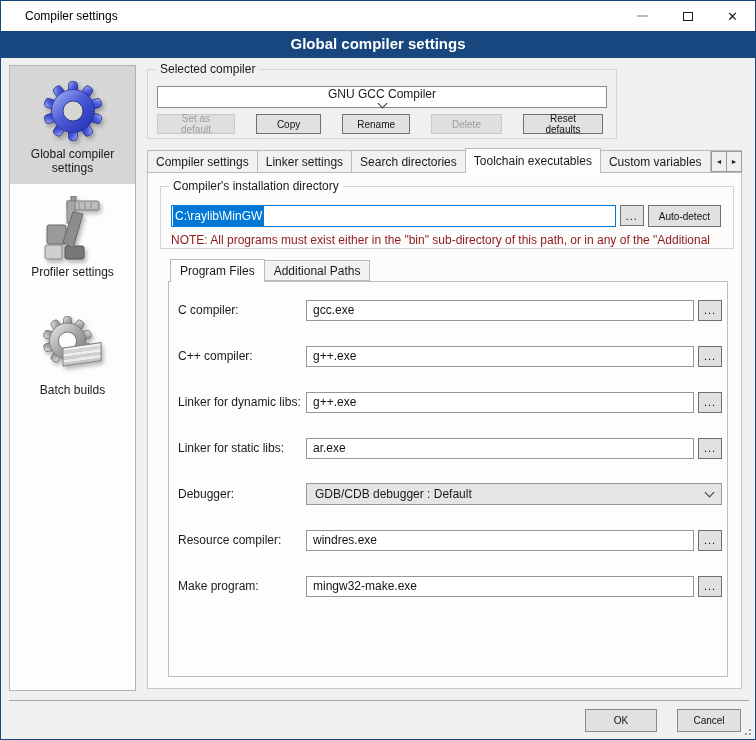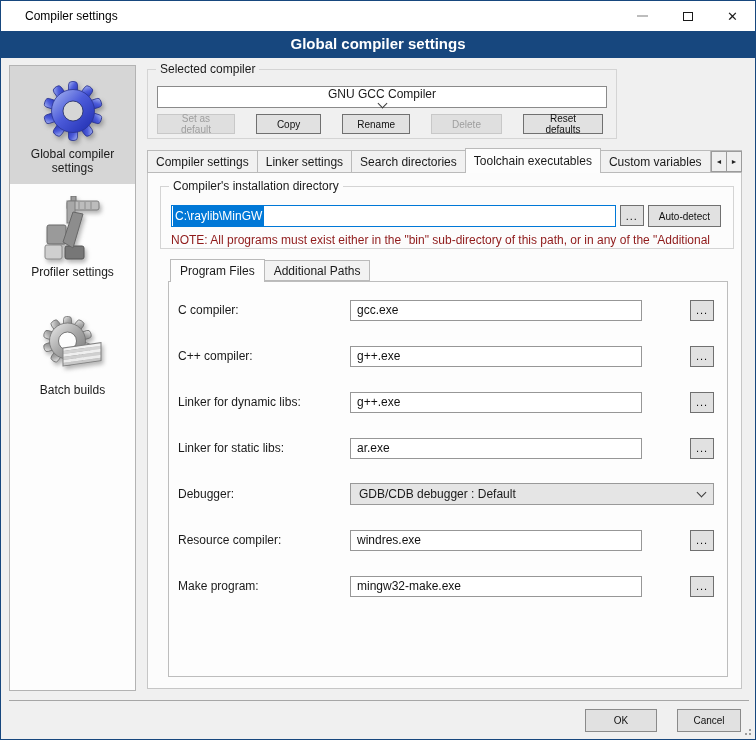--- a/index.html
+++ b/index.html
@@ -80,21 +80,21 @@
   .grp-dir .note { position:absolute; left:10px; right:1px; top:46px; color:#8f1a1a;
                    white-space:nowrap; overflow:hidden; }
 
   
   .subtabs { margin:10px 0 0 22px; display:flex; align-items:flex-end; height:22px; position:relative; z-index:2; }
   .subtab { height:21px; padding:0 9px; background:#f2f2f2; border:1px solid #bababa;
             display:flex; align-items:center; margin-right:-1px; white-space:nowrap; }
   .subtab.active { height:23px; background:#fdfdfd; border-bottom:none; margin-bottom:-1px; }
   .subpage { margin-left:20px; width:560px; height:396px; background:#fdfdfd; border:1px solid #bdbdbd;
              padding-top:10px; }
-  .frow { display:flex; align-items:center; height:36px; margin:0 13px 10px 9px;gap:44px; }
+  .frow { display:flex; align-items:center; height:36px; margin:0 5px 10px 9px; }
   .frow .flabel { width:128px; flex:none; }
   .frow .browse { margin-left:4px; flex:none; }
   .dropdown { flex:1; height:22px; background:#e5e5e5; border:1px solid #999;
               display:flex; align-items:center; padding:0 8px; }
   .dropdown .dd-text { flex:1; }
 
   
   .divider { position:absolute; left:8px; top:699px; width:740px; height:1px; background:#a6a6a6; }
   .btn-ok { position:absolute; right:98px; top:708px; width:72px; height:23px; border-color:#8a8a8a; }
   .btn-cancel { position:absolute; right:14px; top:708px; width:64px; height:23px; border-color:#8a8a8a; }

